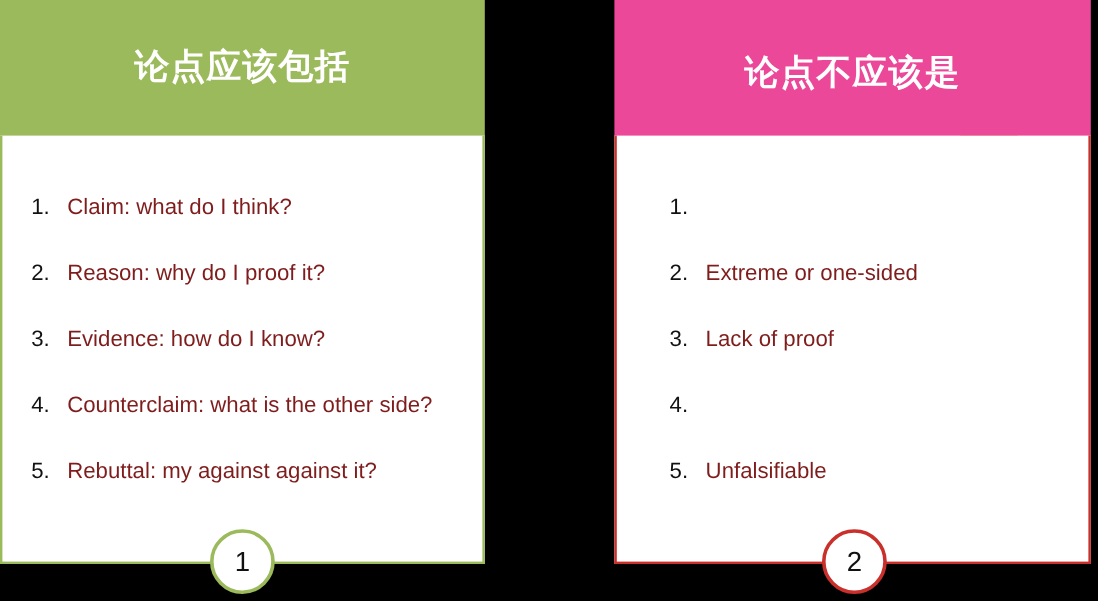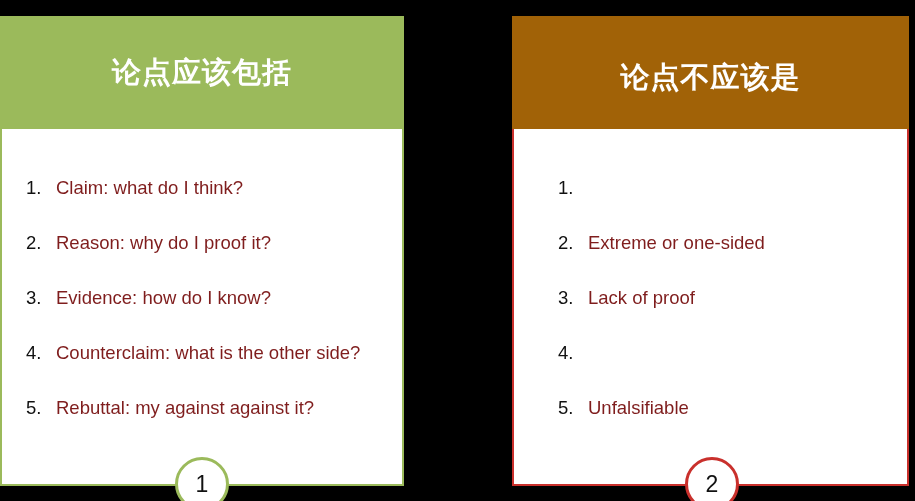--- a/index.html
+++ b/index.html
@@ -14,21 +14,20 @@
     font-family: "Liberation Sans", sans-serif;
     position: relative;
   }
 
   #stage {
     position: absolute;
     left: 0; top: 0;
     width: 915px;
     height: 406px;
     background: #000000;
-    margin-top: 16px;
   }
 
   
   .panel {
     position: absolute;
     top: 0;
     box-sizing: border-box;
   }
   .panel-left  { left: 0px;   width: 404px; height: 470px; }
   .panel-right { left: 512px; width: 397px; height: 470px; }
@@ -173,21 +172,21 @@
           <span class="item-text">Rebuttal: my against against it?</span>
         </li>
       </ol>
     </div>
   </div>
 
   <div class="badge badge-left">1</div>
 
   <div class="panel panel-right">
 
-    <div class="panel-header" style="background:#a16207;">
+    <div class="panel-header" style="background:#ec4899;">
       <div class="panel-title">论点不应该是</div>
     </div>
 
     <div class="notch"></div>
 
     <div class="panel-body">
       <ol class="item-list">
         <li>
           <span class="item-num">1.</span>
         </li>

